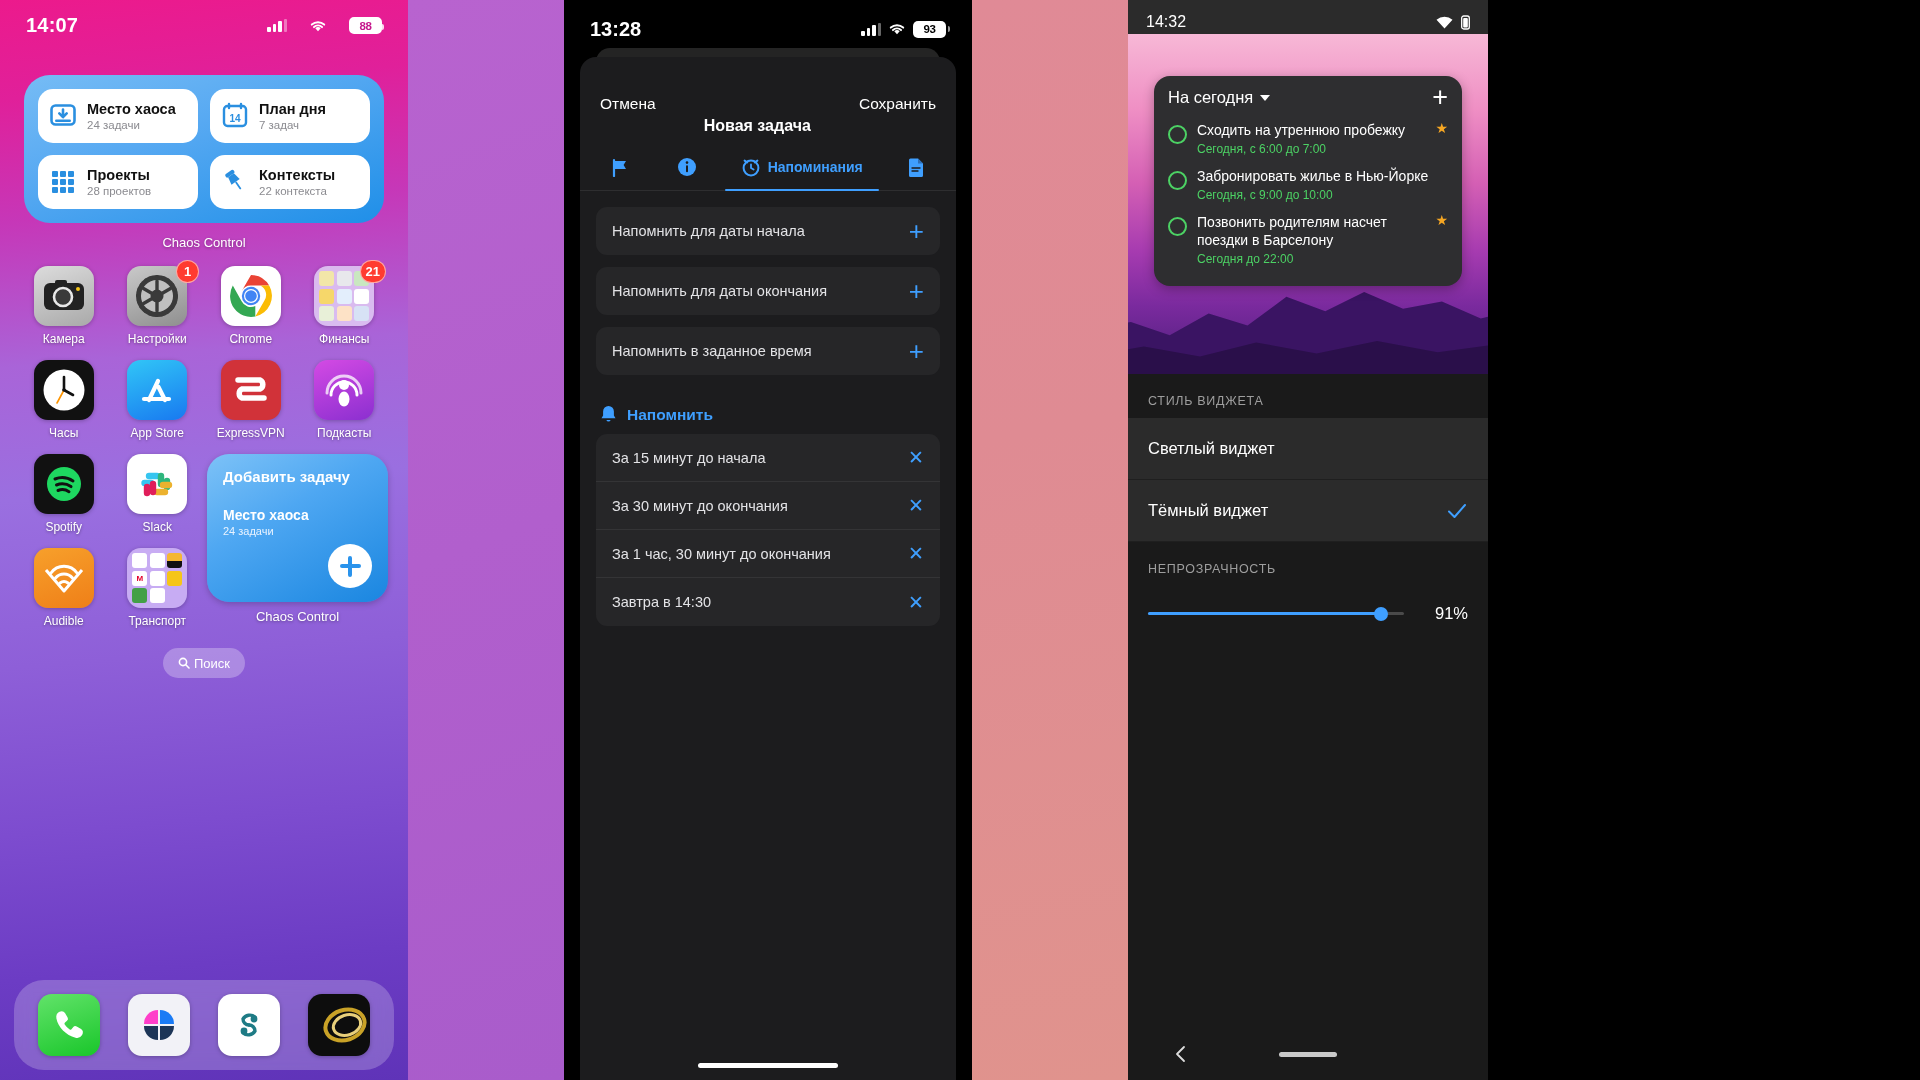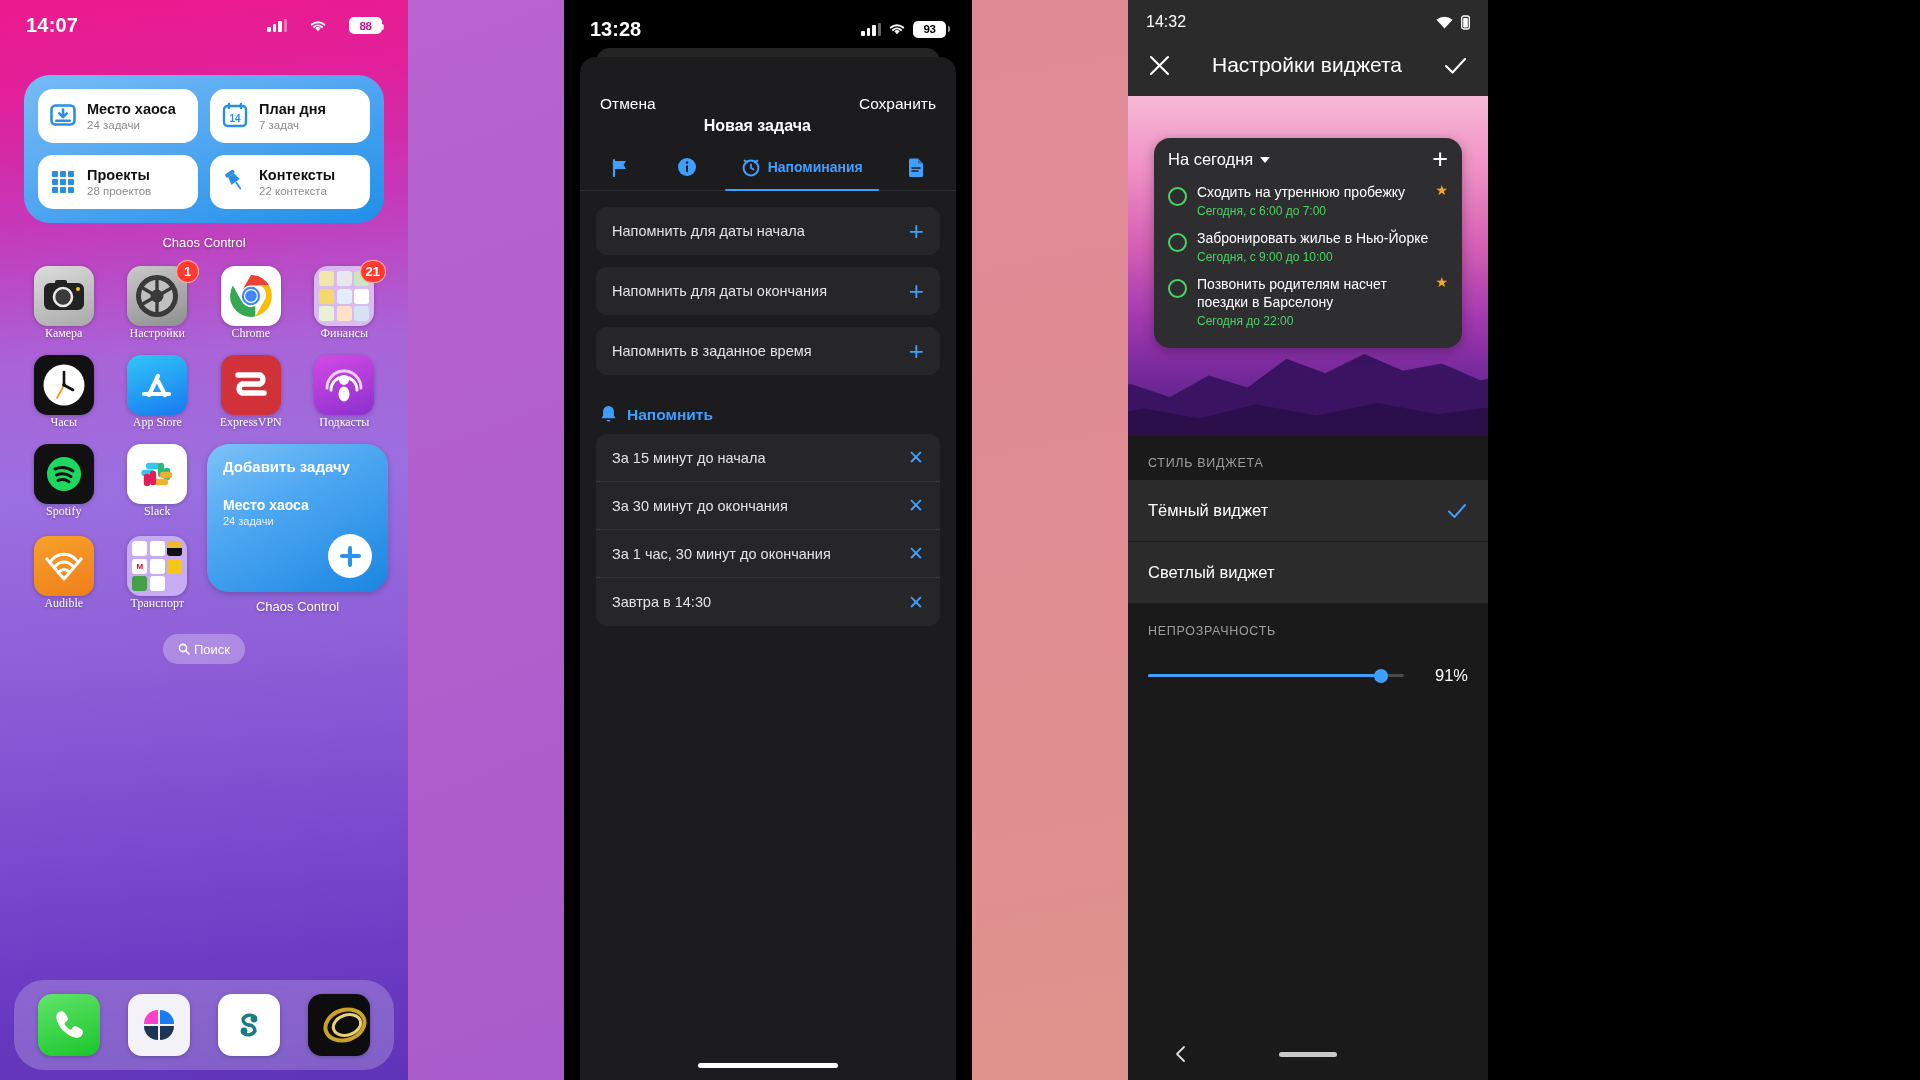--- a/index.html
+++ b/index.html
@@ -36,21 +36,21 @@
   .cctext { min-width:0; }
   .cctitle { font-size:14.5px; font-weight:700; color:#111; line-height:1.12; white-space:nowrap; }
   .ccsub { font-size:11.5px; color:#8b8b90; margin-top:2px; white-space:nowrap; }
   .ccicon { width:28px; height:28px; flex:0 0 28px; display:flex; align-items:flex-start; justify-content:center; }
   .widgetlabel { text-align:center; color:#fff; font-size:13px; margin-top:12px; text-shadow:0 1px 3px rgba(0,0,0,.35); }
 
   
   .grid { margin:16px 20px 0 20px; display:grid; grid-template-columns:repeat(4,1fr); row-gap:14px; column-gap:6px; }
   .app { display:flex; flex-direction:column; align-items:center; position:relative; }
   .appicon { width:60px; height:60px; border-radius:14px; position:relative; overflow:hidden; box-shadow:0 1px 4px rgba(0,0,0,.25); display:flex; align-items:center; justify-content:center; }
-  .applabel { font-size:12px; color:#fff; text-shadow:0 1px 3px rgba(0,0,0,.4); white-space:nowrap;font-family:Liberation Serif, serif; }
+  .applabel { margin-top:6px; font-size:12px; color:#fff; text-shadow:0 1px 3px rgba(0,0,0,.4); white-space:nowrap; }
   .badge { position:absolute; top:-6px; right:2px; min-width:23px; height:23px; border-radius:12px; background:#ff3b30; color:#fff; font-size:13px; font-weight:600; display:flex; align-items:center; justify-content:center; border:1.5px solid rgba(255,255,255,.55); padding:0 5px; z-index:3; }
 
   
   .addwidget { grid-column:3 / span 2; grid-row:3 / span 2; }
   .addcard { width:100%; height:148px; border-radius:22px; background:linear-gradient(150deg,#7dc2f7 0%,#4ea7f2 40%,#1a86e0 100%); padding:14px 16px; position:relative; box-shadow:0 2px 6px rgba(0,0,0,.22); }
   .addtitle { color:#fff; font-size:15px; font-weight:600; }
   .addproj { color:#fff; font-size:14px; font-weight:700; margin-top:22px; }
   .addsub { color:#e9f3ff; font-size:11px; margin-top:2px; }
   .plusbtn { position:absolute; right:16px; bottom:14px; width:44px; height:44px; border-radius:22px; background:#fff; display:flex; align-items:center; justify-content:center; }
   .plusbtn:before,.plusbtn:after { content:""; position:absolute; background:#2a93ec; border-radius:2px; }
@@ -601,29 +601,20 @@
         <svg width="17" height="13" viewBox="0 0 17 13">
           <path d="M8.5 0.8 a14 14 0 0 1 8 3 L8.5 12.4 L0.5 3.8 a14 14 0 0 1 8 -3 Z" fill="#fff"></path>
         </svg>
         <svg width="9" height="15" viewBox="0 0 9 15">
           <rect x="0.7" y="1" width="7.6" height="13" rx="2" fill="none" stroke="#fff" stroke-width="1.3"></rect>
           <rect x="2.2" y="3" width="4.6" height="9.5" rx="1" fill="#fff"></rect>
         </svg>
       </div>
     </div>
 
-    <div class="abar">
-      <svg width="23" height="23" viewBox="0 0 23 23">
-        <path d="M3 3 L20 20 M20 3 L3 20" stroke="#fff" stroke-width="2.1" stroke-linecap="round"></path>
-      </svg>
-      <div class="ttl">Настройки виджета</div>
-      <svg width="25" height="25" viewBox="0 0 25 25">
-        <path d="M3 13 L9.5 19.5 L22 6" stroke="#fff" stroke-width="2.1" fill="none" stroke-linecap="round" stroke-linejoin="round"></path>
-      </svg>
-    </div>
 
     <div class="preview">
       <div class="mountain"></div>
       <div class="mountain2"></div>
 
       <div class="wtile">
         <div class="wthead">
           <div class="wtname">
             <span>На сегодня</span>
             <span class="caret"></span>
@@ -655,28 +646,28 @@
             <div class="tdate">Сегодня до 22:00</div>
           </div>
           <div class="star">★</div>
         </div>
       </div>
     </div>
 
     <div class="seccap">СТИЛЬ ВИДЖЕТА</div>
 
     <div class="lrow">
+      <div class="ll">Светлый виджет</div>
+    </div>
+
+    <div class="lrow">
       <div class="ll">Тёмный виджет</div>
       <svg width="22" height="22" viewBox="0 0 22 22" class="check">
         <path d="M3 11.5 L8.5 17 L19 5" stroke="#3f9fff" stroke-width="2" fill="none" stroke-linecap="round" stroke-linejoin="round"></path>
       </svg>
-    </div>
-
-    <div class="lrow">
-      <div class="ll">Светлый виджет</div>
     </div>
 
     <div class="seccap">НЕПРОЗРАЧНОСТЬ</div>
 
     <div class="sliderrow">
       <div class="track">
         <div class="fill" id="opfill" style="width: 91%;"></div>
         <div class="knob" id="opknob" style="left: 91%;"></div>
       </div>
       <div class="pct">91%</div>

